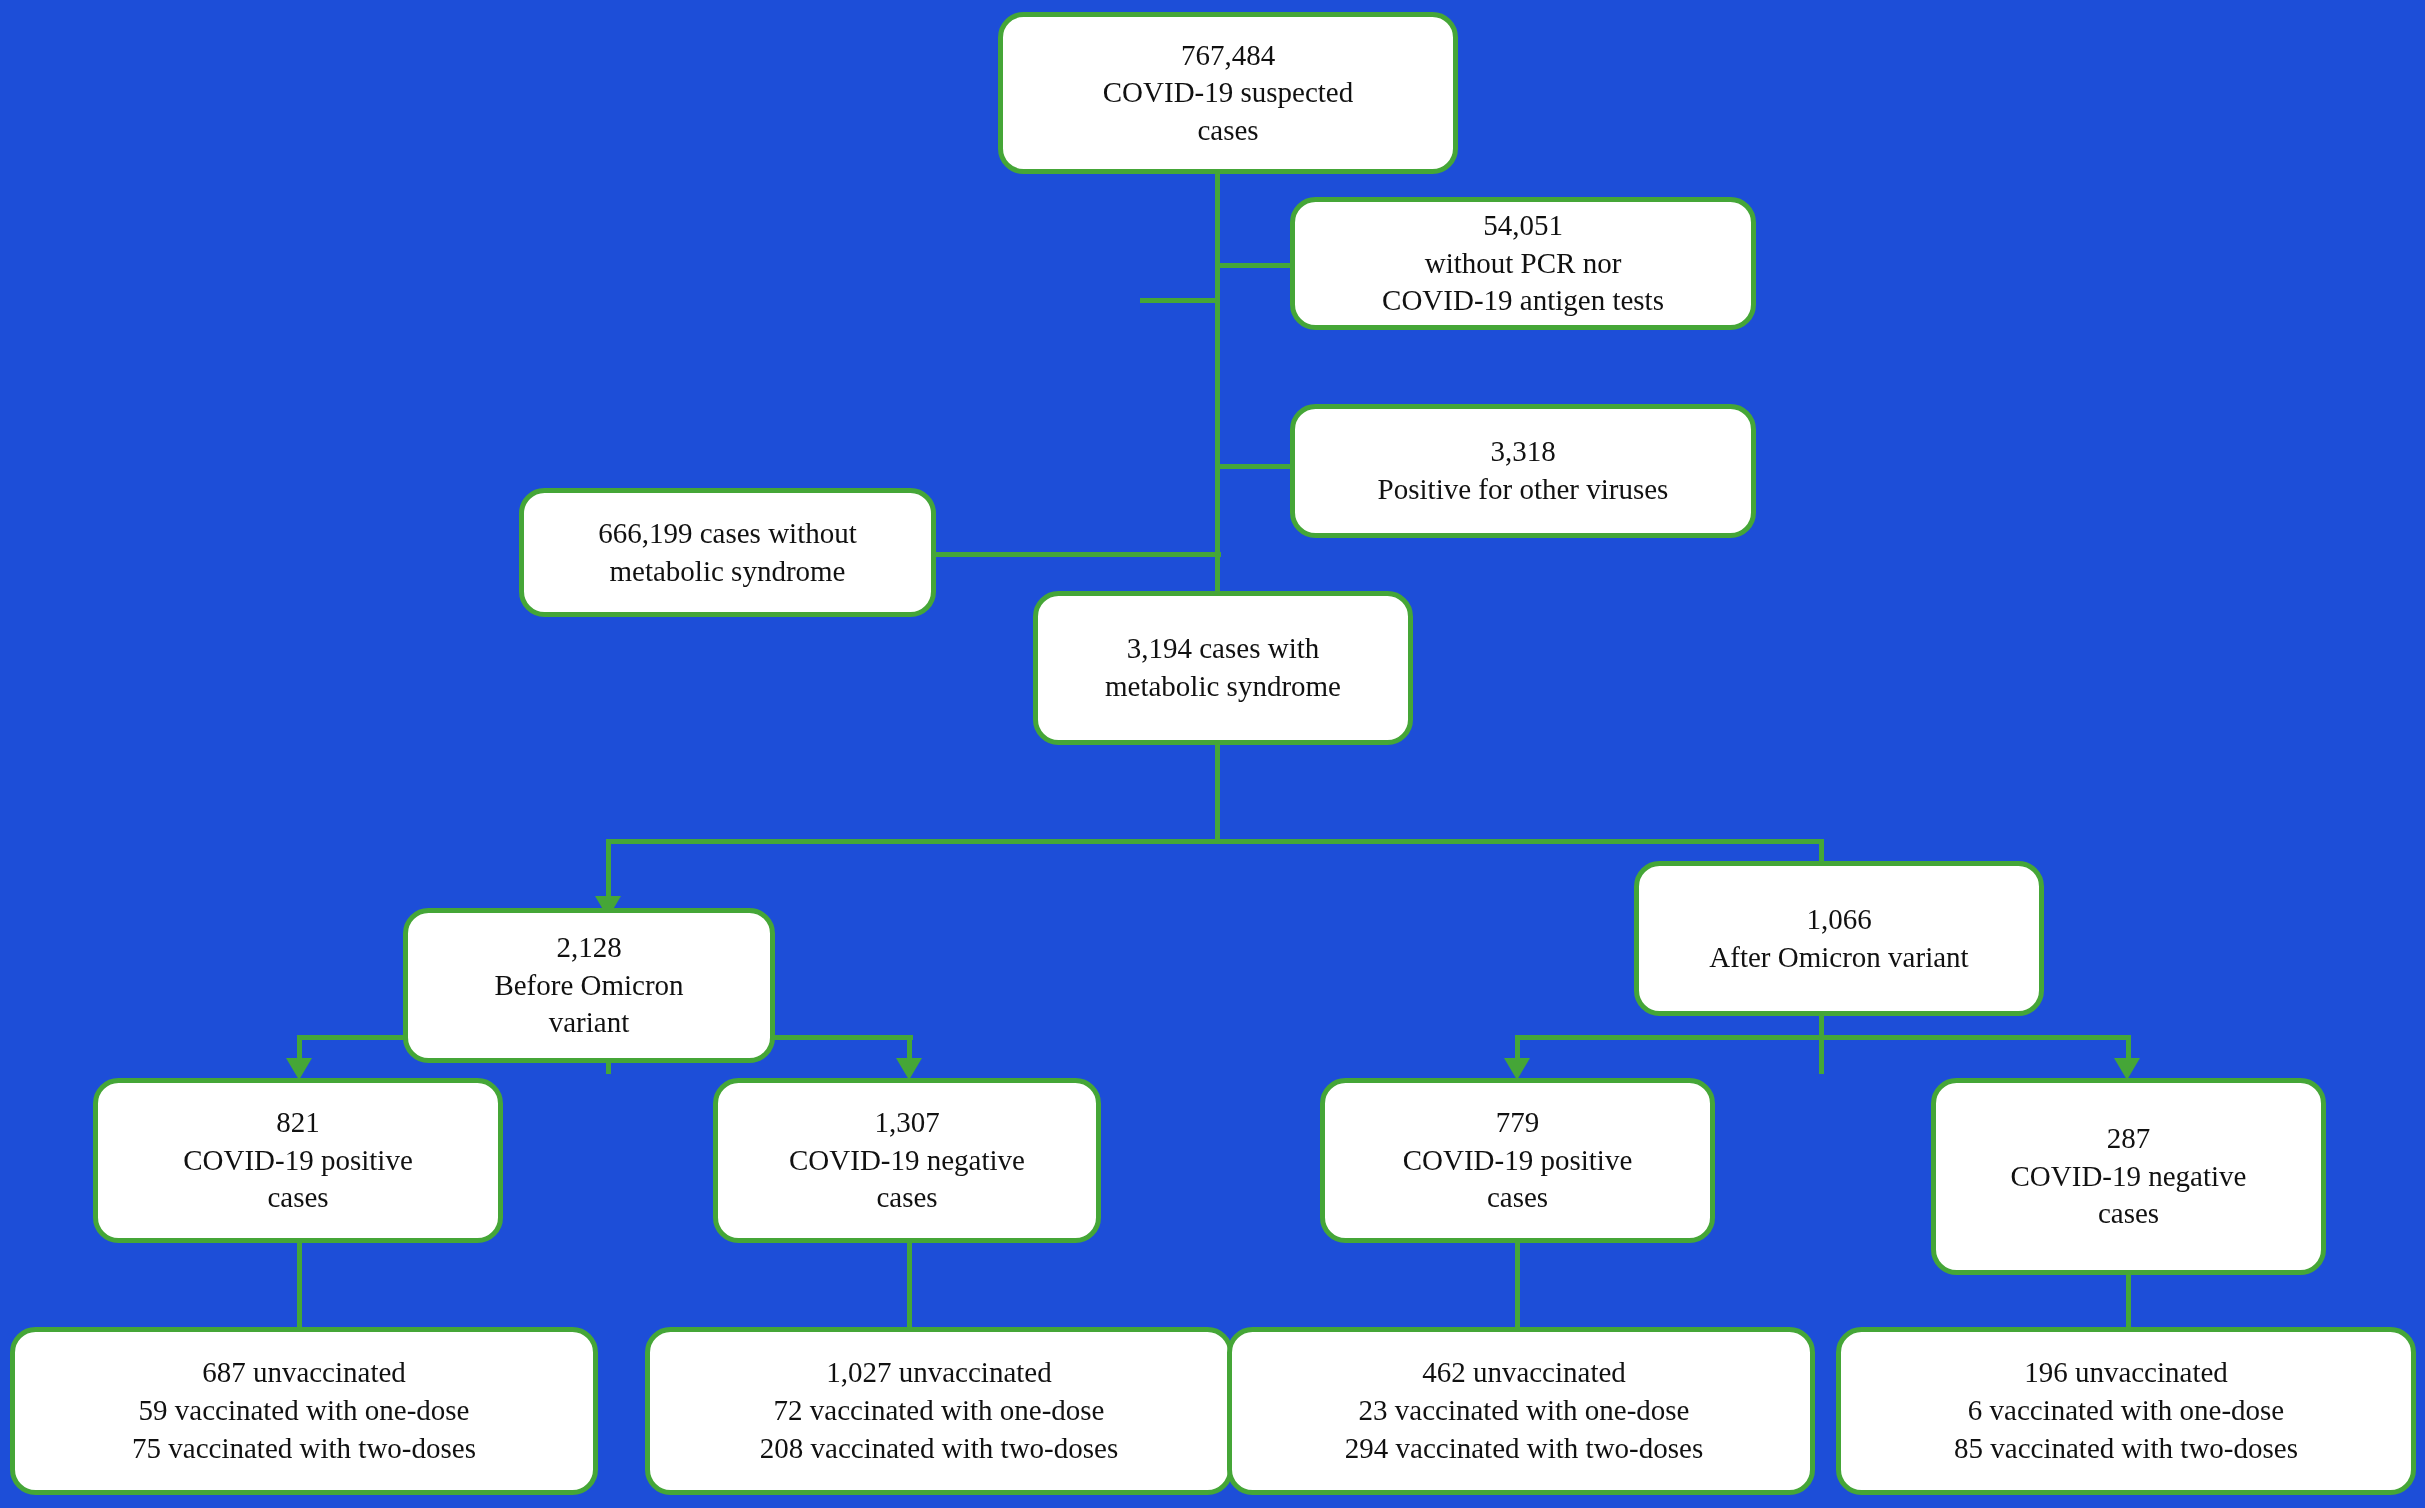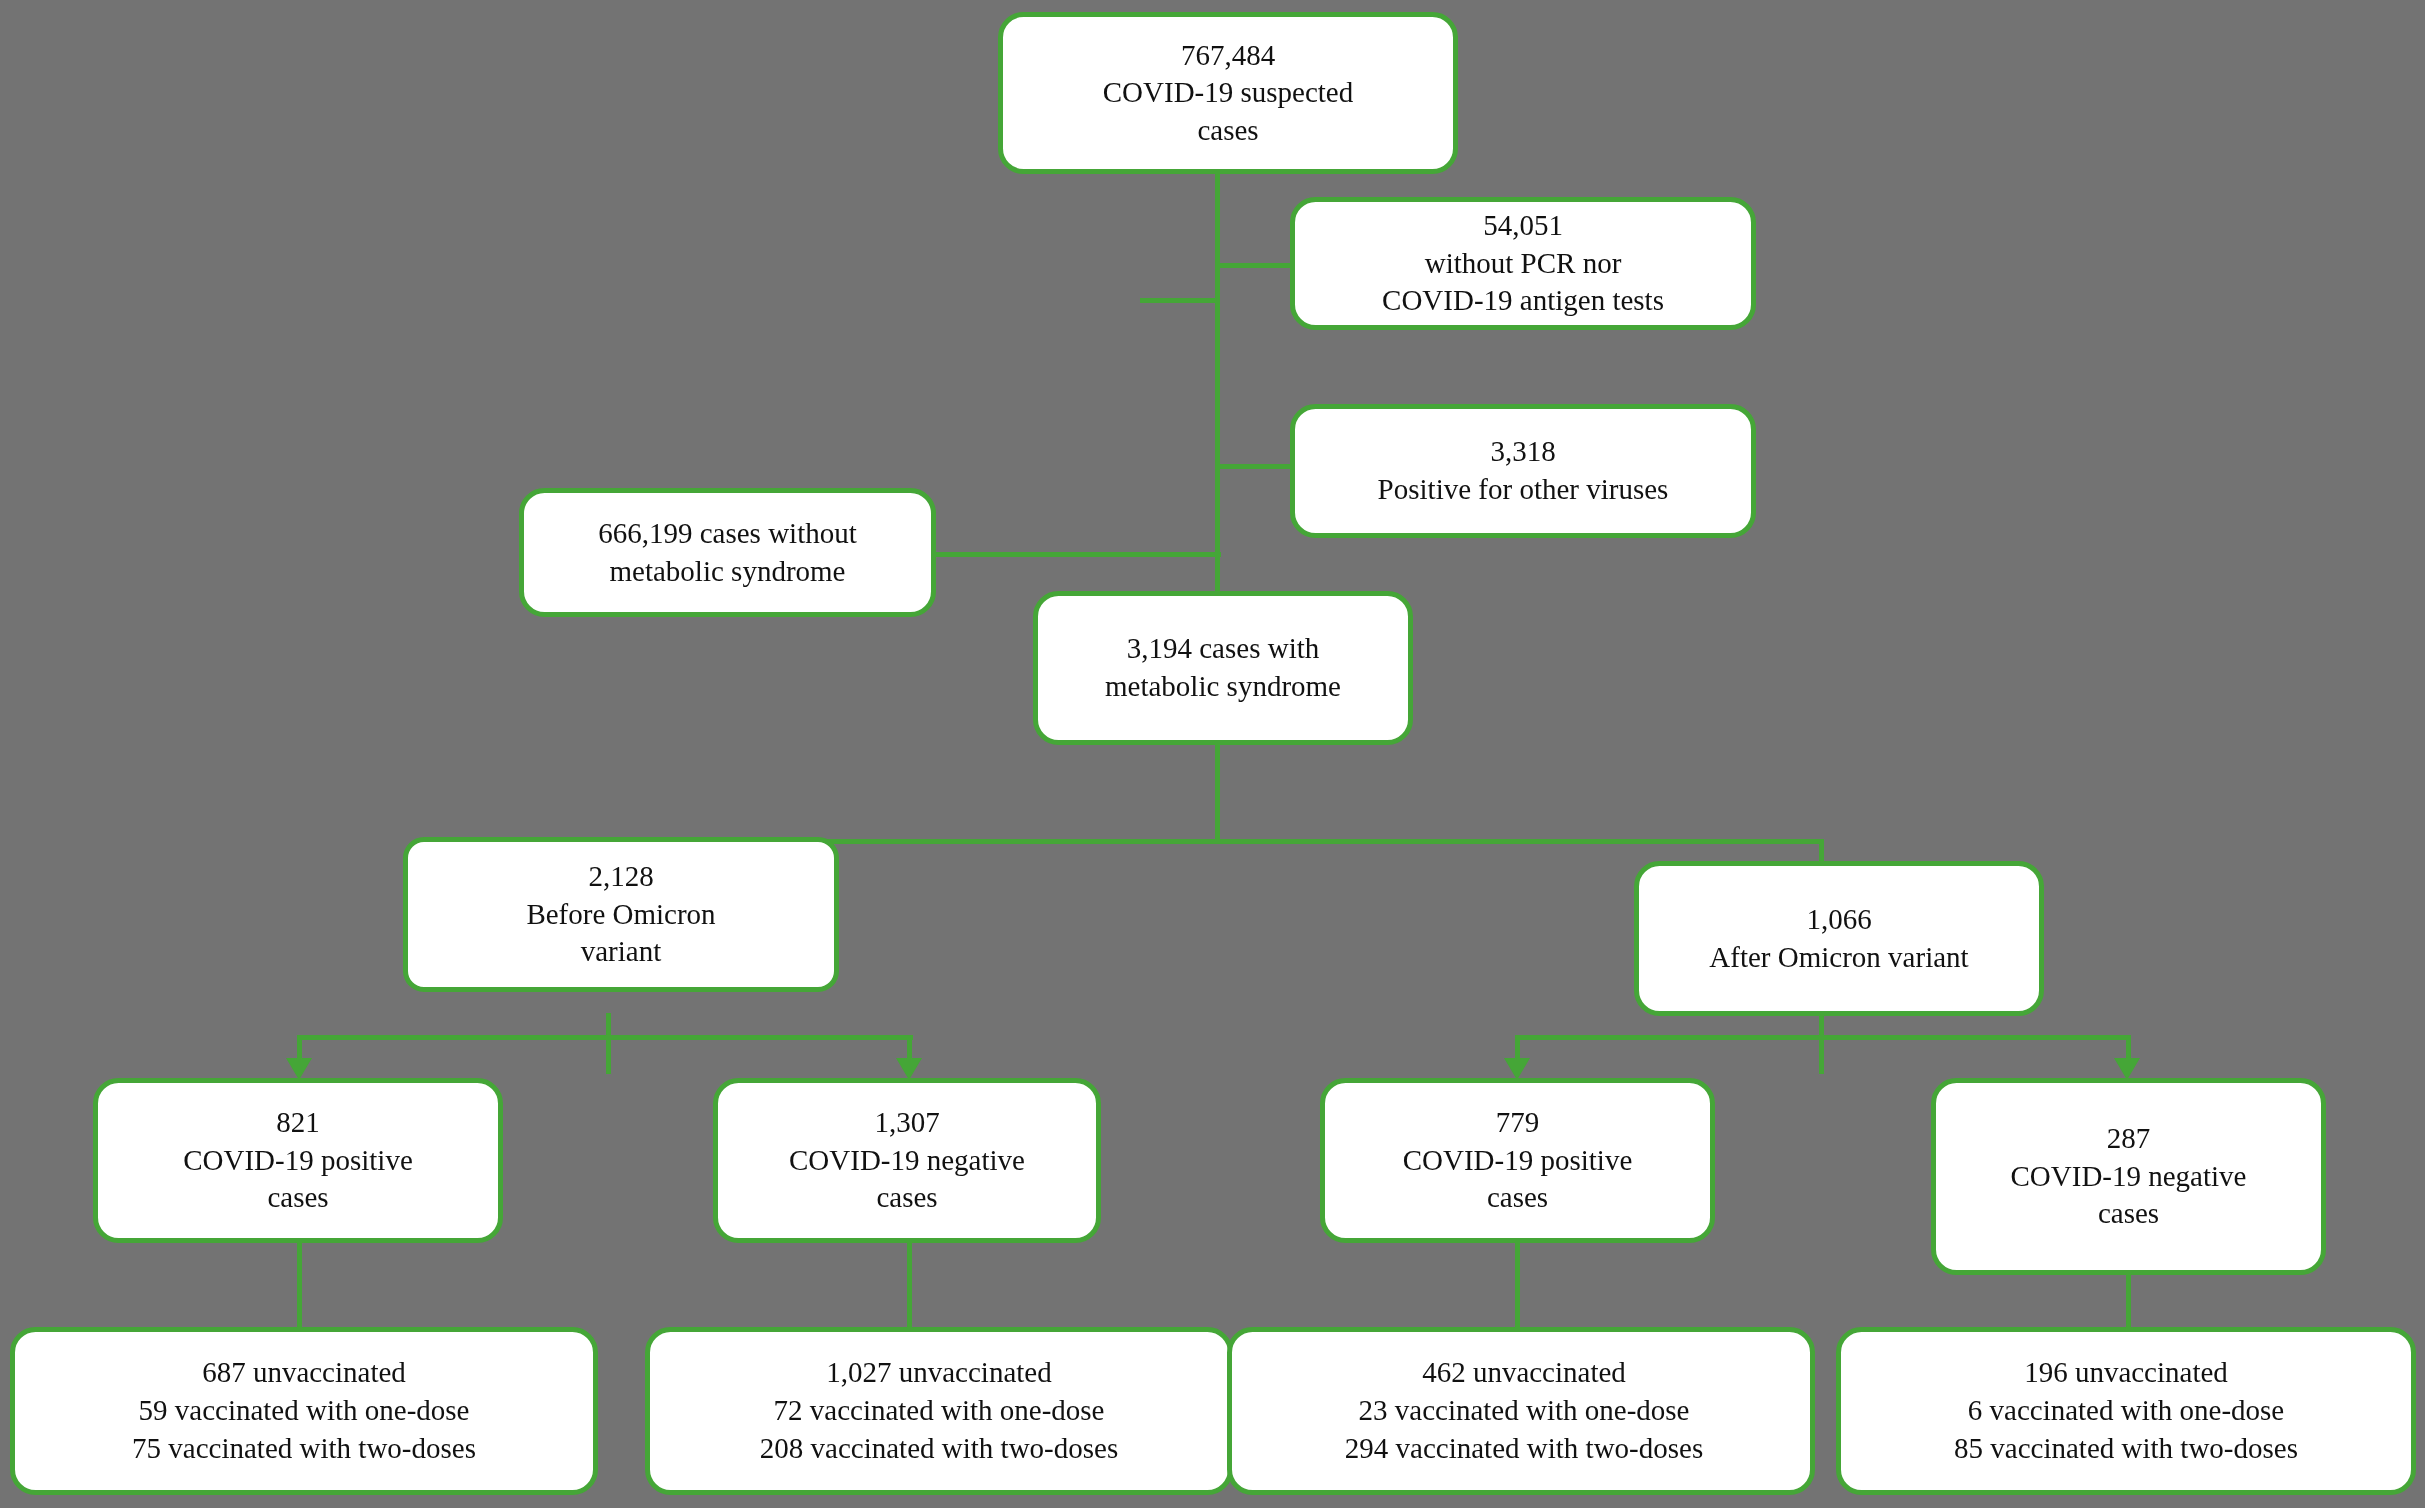--- a/index.html
+++ b/index.html
@@ -4,21 +4,21 @@
 <style>
   html, body {
     margin: 0;
     padding: 0;
     background: #ffffff;
   }
   #canvas {
     position: relative;
     width: 2426px;
     height: 1508px;
-    background: #737373;
+    background: #1d4ed8;
     font-family: "Liberation Serif", "DejaVu Serif", serif;
     overflow: hidden;
   }
   
   .node {
     position: absolute;
     box-sizing: border-box;
     border: 5px solid #45a637;
     border-radius: 25.5px;
     background: #ffffff;
@@ -118,21 +118,21 @@
   <div class="node" style="left:519px; top:488px; width:417px; height:129px;">
     <span class="ln">666,199 cases without</span>
     <span class="ln">metabolic syndrome</span>
   </div>
 
   <div class="node" style="left:1033px; top:591px; width:380px; height:154px;">
     <span class="ln">3,194 cases with</span>
     <span class="ln">metabolic syndrome</span>
   </div>
 
-  <div class="node" style="left:403px; top:837px; width:436px; height:155px;border-radius:21px;">
+  <div class="node" style="left:403px; top:908px; width:372px; height:155px;">
     <span class="ln">2,128</span>
     <span class="ln">Before Omicron</span>
     <span class="ln">variant</span>
   </div>
 
   <div class="node" style="left:1634px; top:861px; width:410px; height:155px;">
     <span class="ln">1,066</span>
     <span class="ln">After Omicron variant</span>
   </div>
 

